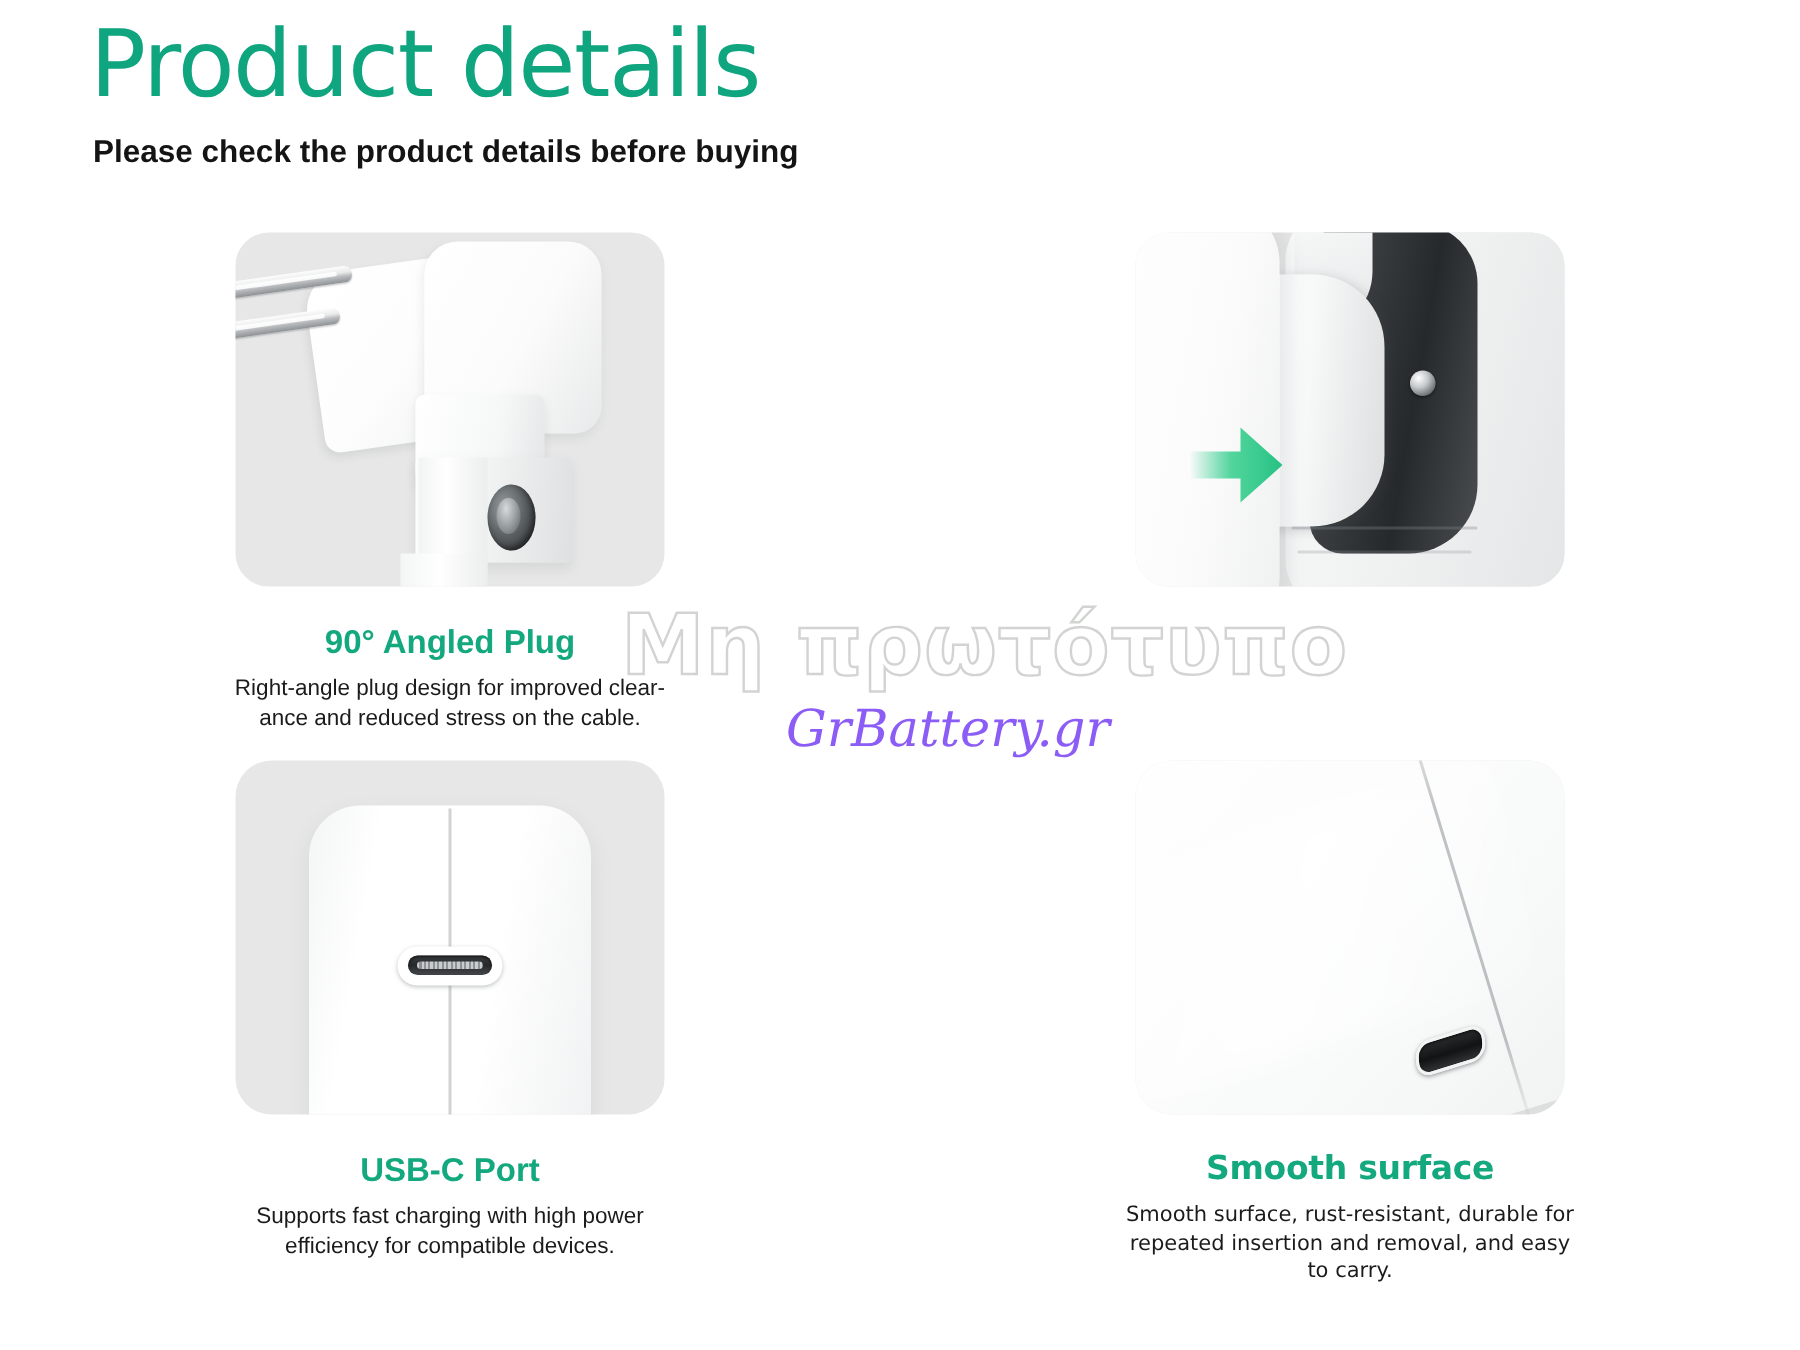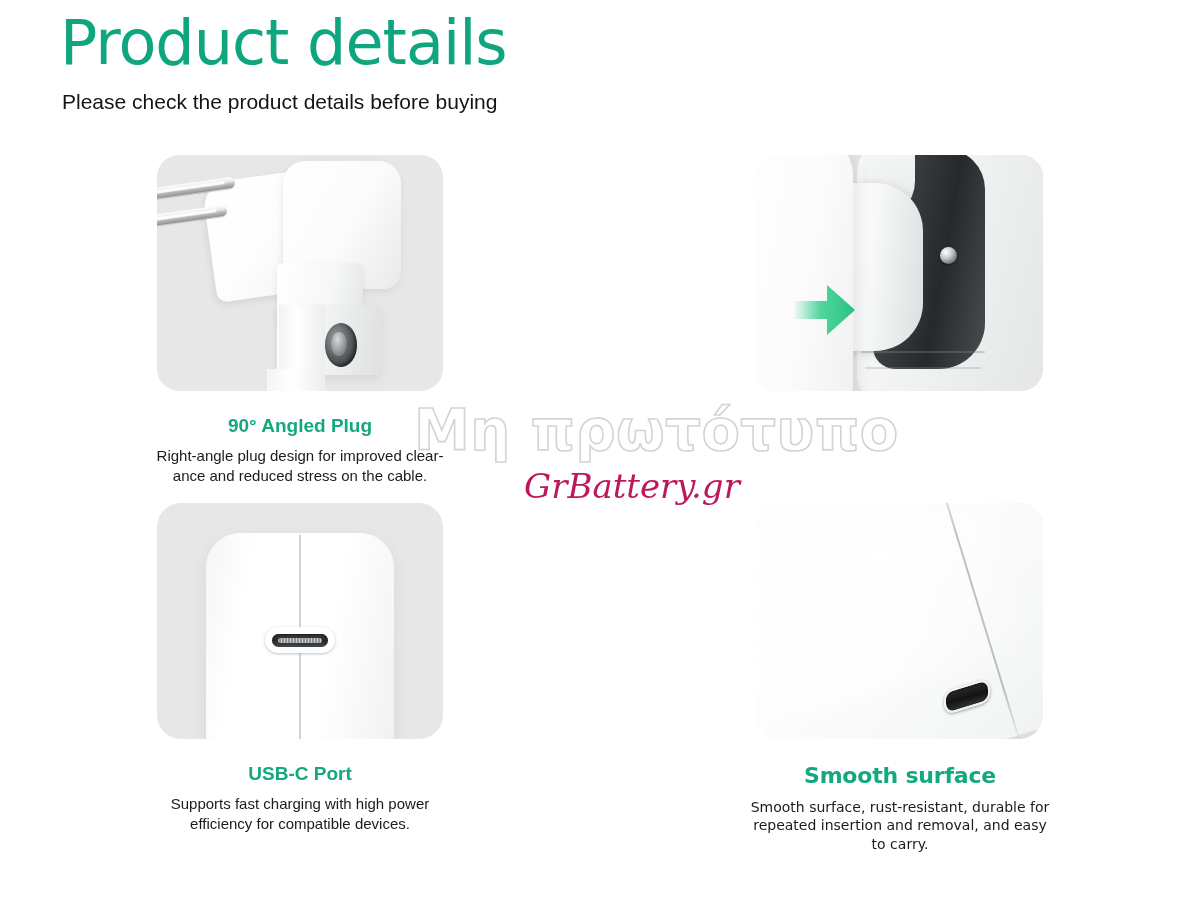--- a/index.html
+++ b/index.html
@@ -26,20 +26,21 @@
     letter-spacing: -1px;
     line-height: 1.05;
     margin: 0;
     font-family: "DejaVu Sans", sans-serif;
   }
   .page-subtitle {
     font-size: 21px;
     color: #141414;
     margin: 14px 0 0 2px;
     line-height: 1.2;
+    font-weight: bold;
   }
 
   
   .grid {
     position: absolute;
     top: 155px;
     left: 0;
     width: 1200px;
     display: grid;
     grid-template-columns: 1fr 1fr;
@@ -58,21 +59,21 @@
     border-radius: 22px;
     position: relative;
     overflow: hidden;
   }
   .caption {
     width: 300px;
     text-align: center;
     margin-top: 24px;
   }
   .card-title {
-    font-size: 19px;
+    font-size: 22px;
     font-weight: bold;
     color: #13a87e;
     line-height: 1.15;
     margin: 0;
   }
   .card-desc {
     font-size: 15px;
     color: #1b1b1b;
     line-height: 1.32;
     margin: 9px 0 0 0;
@@ -335,21 +336,21 @@
     -webkit-text-stroke: 1.6px #d2d4d2;
     letter-spacing: 0.5px;
     white-space: nowrap;
   }
   .wm-brand {
     position: absolute;
     left: 508px; top: 466px;
     font-family: "DejaVu Serif", serif;
     font-style: italic;
     font-size: 34px;
-    color: #be185d;
+    color: #8b5cf6;
     white-space: nowrap;
   }
 </style>
 </head>
 <body>
 
 <div class="header">
   <h1 class="page-title">Product details</h1>
   <p class="page-subtitle">Please check the product details before buying</p>
 </div>

